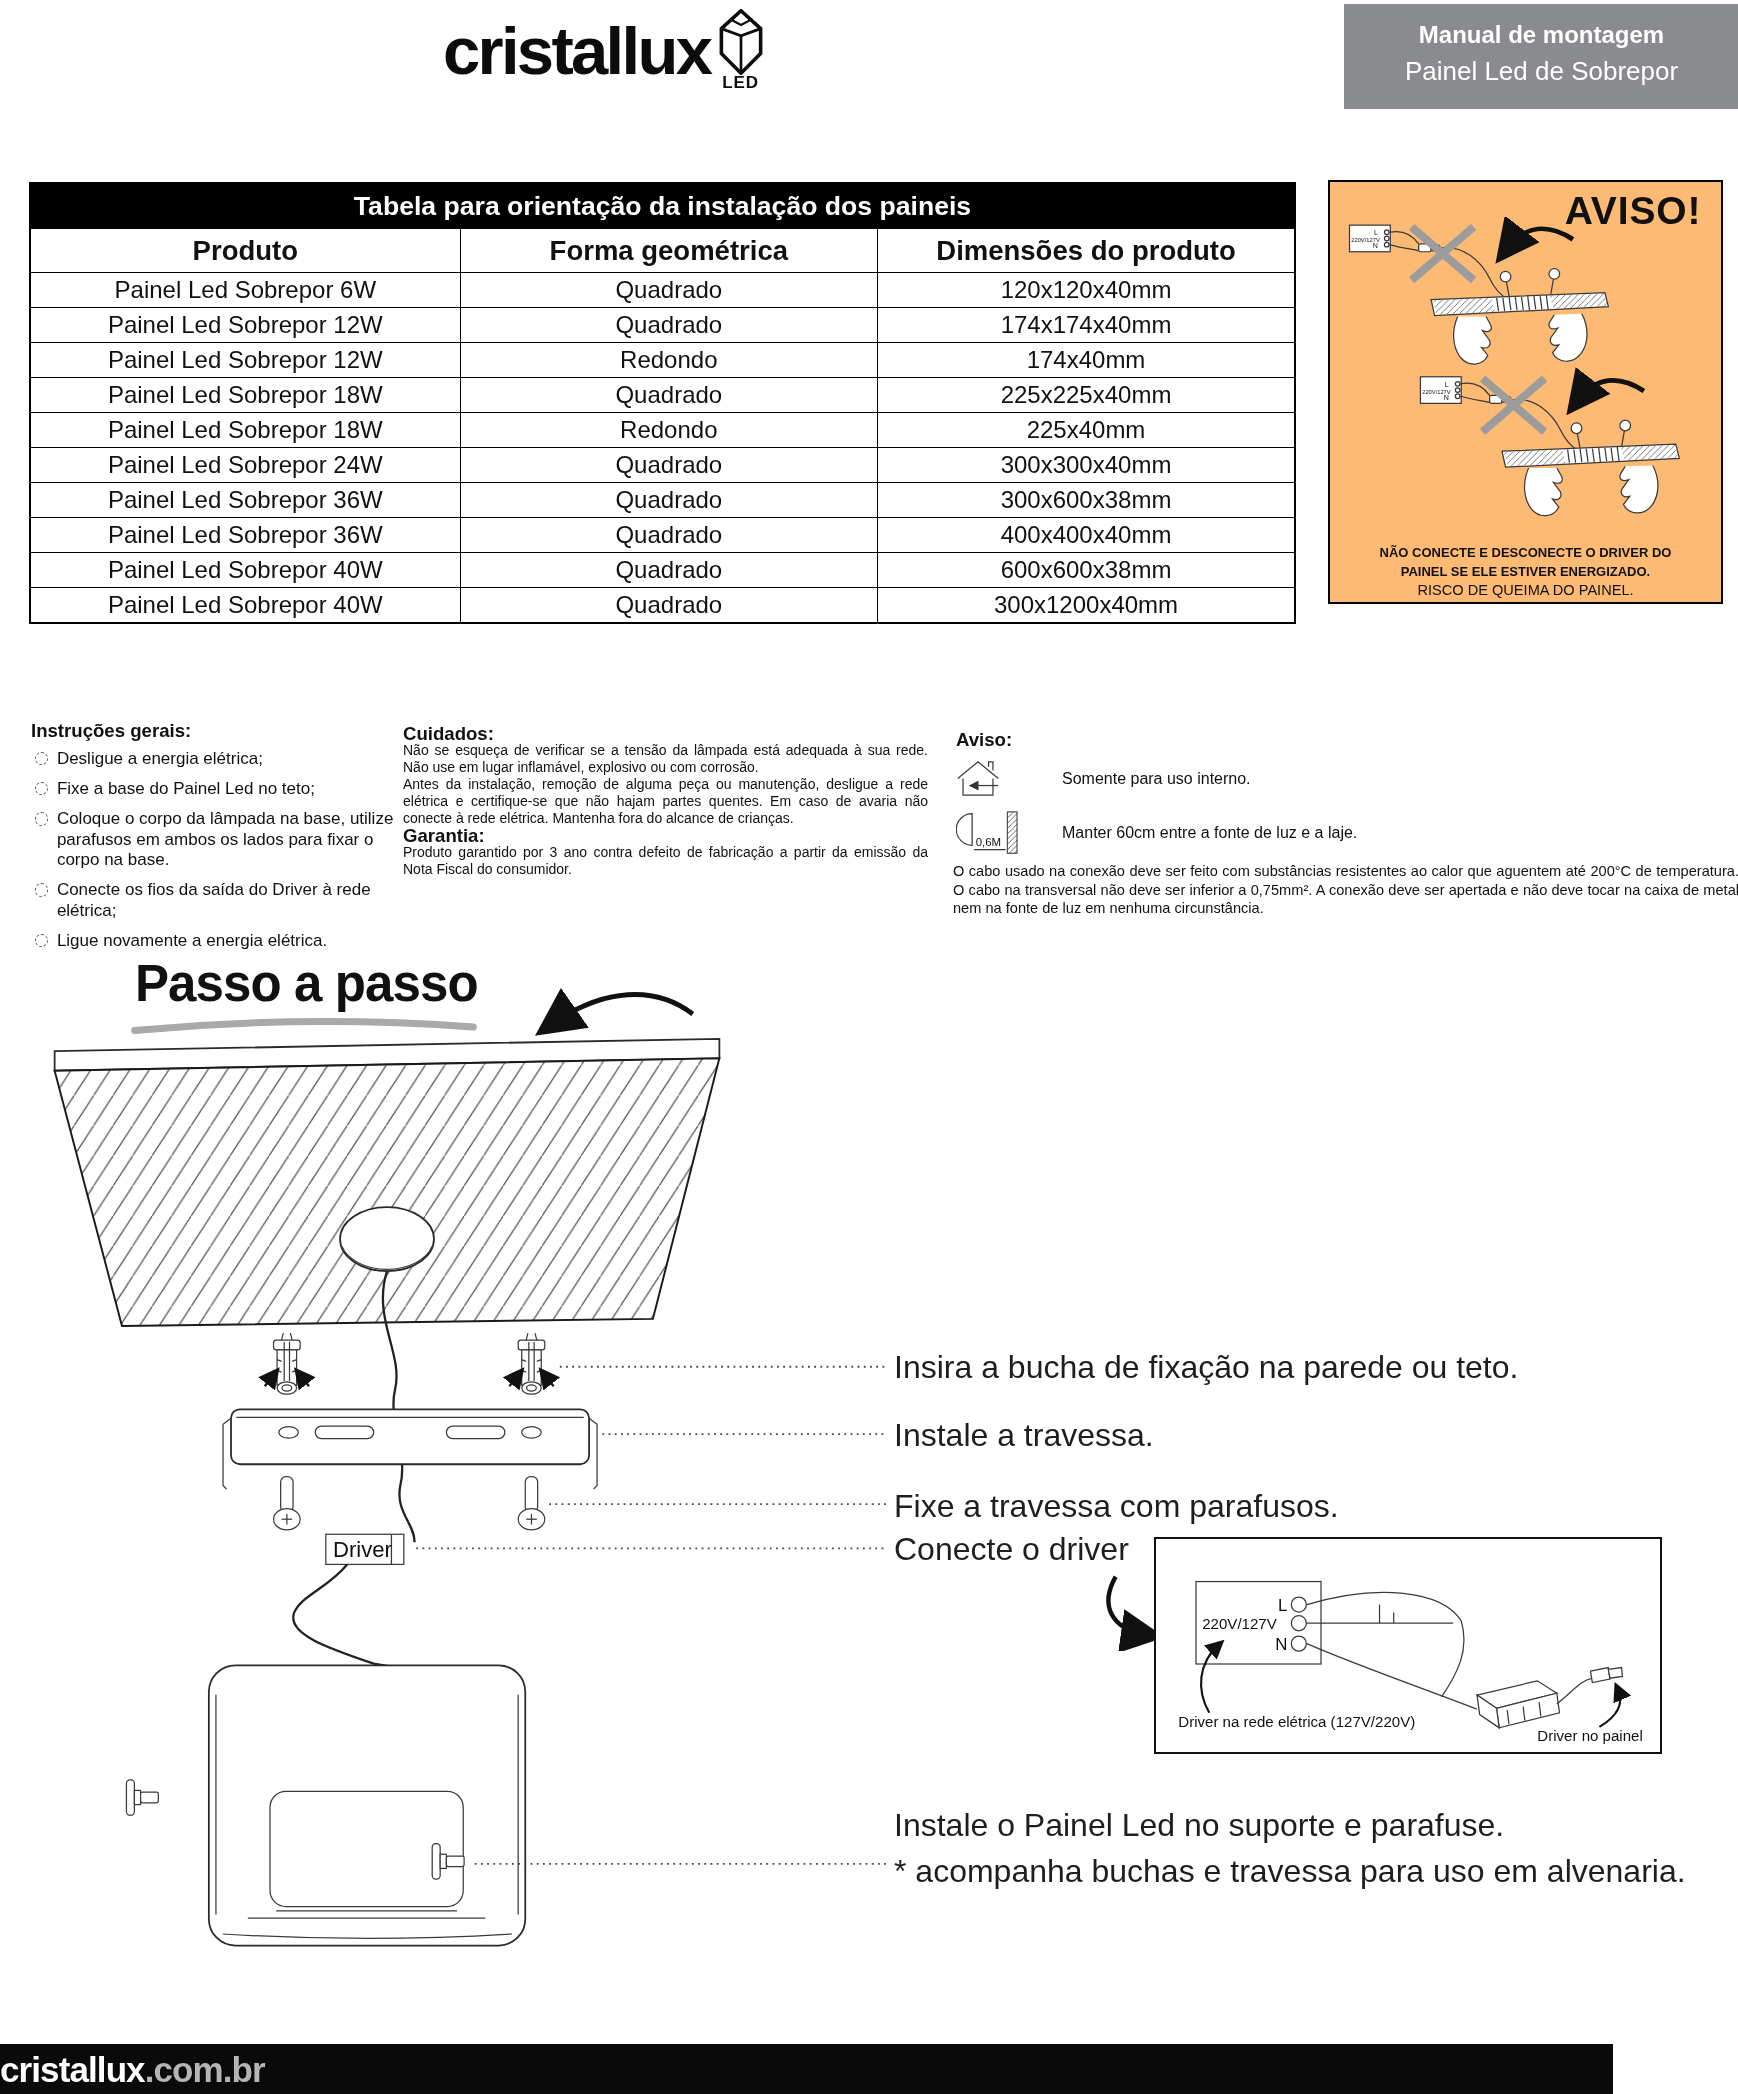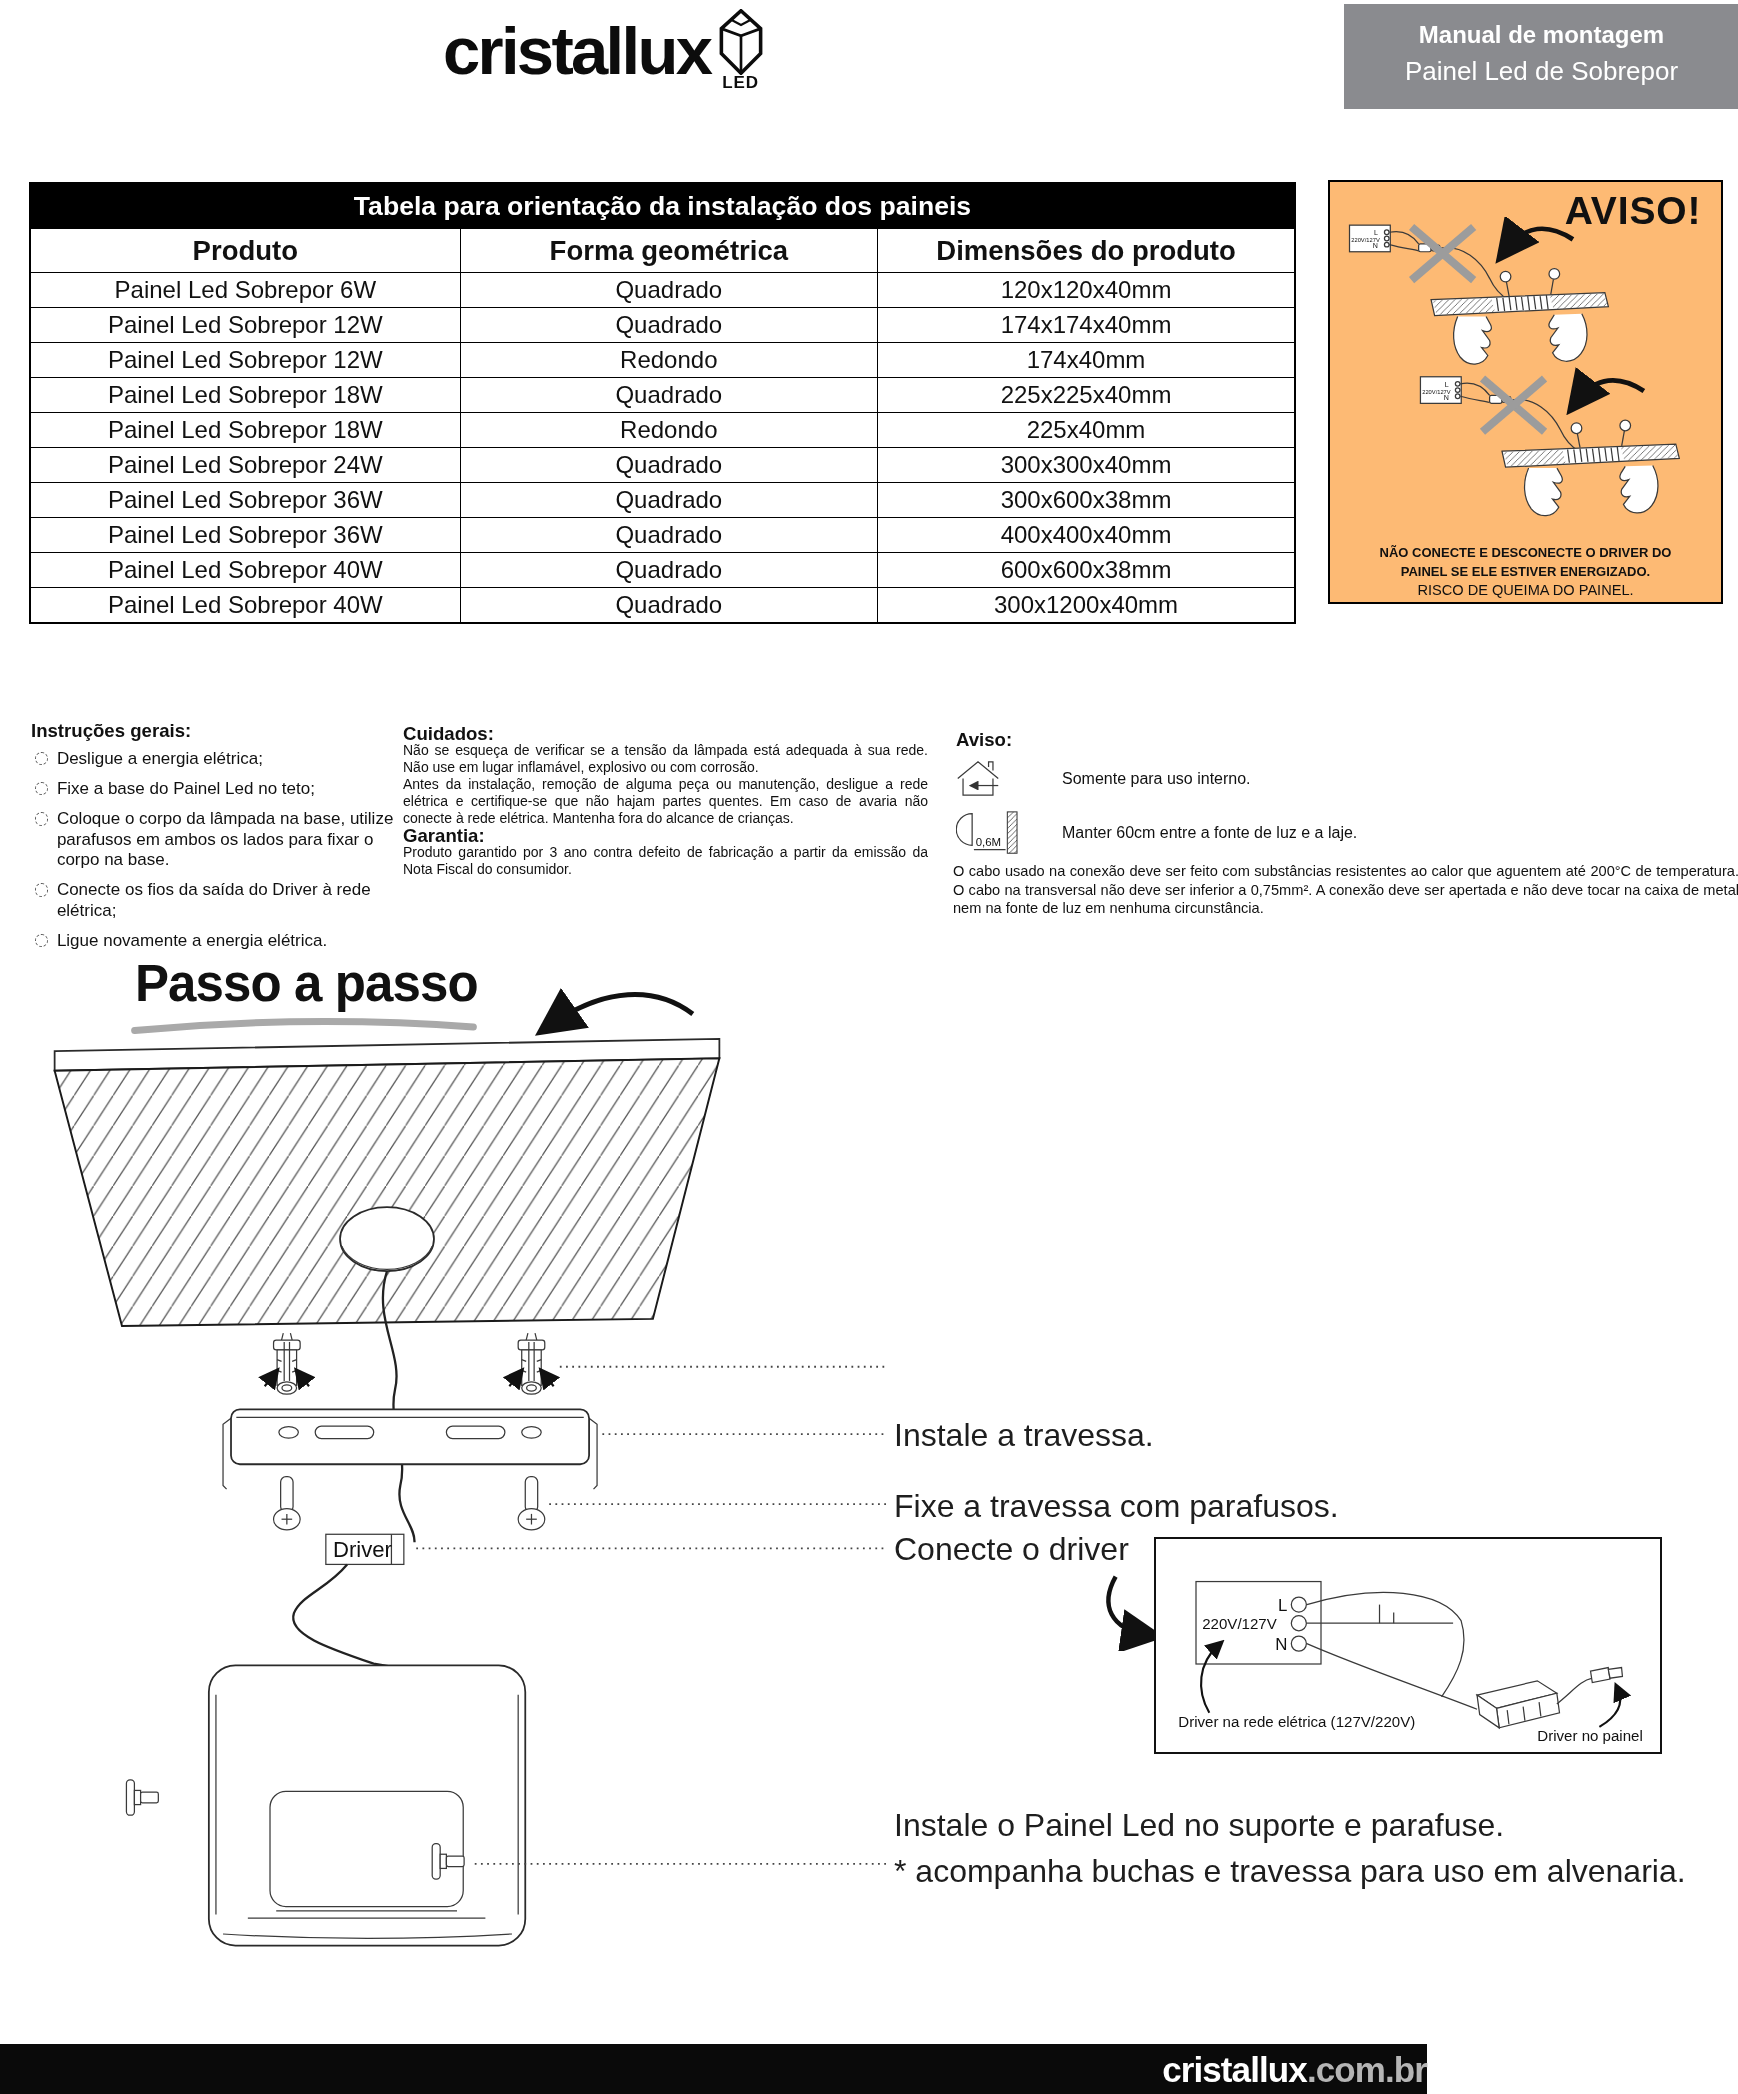--- a/index.html
+++ b/index.html
@@ -59,22 +59,22 @@
   .wire{fill:none;stroke:#222;stroke-width:2.6;}
   .leader{stroke:#444;stroke-width:2;stroke-dasharray:2 5;}
   .xmark{stroke:var(--x_mark,#9c9c9c);stroke-width:9;}
   .arrow{fill:none;stroke:#111;stroke-width:5.5;}
   .arrow2{fill:none;stroke:#111;stroke-width:2.4;}
   .svgtxt{font-family:"Liberation Sans",sans-serif;fill:#111;}
 
   .driver-box{left:1154px;top:1537px;width:504px;height:213px;border:2.2px solid #111;background:#fff;}
 
   
-  .footer{left:0;top:2044px;width:1427px;height:51px;background:var(--footer_bg,#0a0a0a);
-          text-align:right;line-height:51px;}
+  .footer{left:0;top:2044px;width:1613px;height:51px;background:var(--footer_bg,#0a0a0a);
+          text-align:left;line-height:51px;}
   .f-brand{color:#fff;font-size:35px;font-weight:bold;letter-spacing:-0.9px;}
   .f-domain{color:var(--footer_domain,#b5b5b5);font-size:35px;font-weight:bold;letter-spacing:-0.9px;}
 </style>
 </head>
 <body>
 
 <div class="page">
 
   <div class="abs logo">
     <span class="logo-text">cristallux</span>
@@ -376,20 +376,21 @@
       <path d="M272,1056 H476" class="ln1"></path>
       <path d="M240,1064 H508" class="ln1"></path>
       <path d="M212,1082 Q375,1092 538,1082" class="ln1"></path>
     </g>
 
     <use href="#sidescrew" x="103" y="928"></use>
     <use href="#sidescrew" x="448" y="1000" transform=""></use>
     <line x1="496" y1="1003" x2="962" y2="1003" class="leader"></line>
   </svg>
 
+  <div class="abs step" style="top:1349px;">Insira a bucha de fixação na parede ou teto.</div>
   <div class="abs step" style="top:1417px;">Instale a travessa.</div>
   <div class="abs step" style="top:1488px;">Fixe a travessa com parafusos.</div>
   <div class="abs step" style="top:1531px;">Conecte o driver</div>
   <div class="abs step" style="top:1807px;">Instale o Painel Led no suporte e parafuse.</div>
   <div class="abs step" style="top:1853px;">* acompanha buchas e travessa para uso em alvenaria.</div>
 
   <svg class="abs" style="left:1098px;top:1571px;" width="75" height="80" viewBox="0 0 85 90">
     <defs>
       <marker id="ah2" markerWidth="10" markerHeight="10" refX="6" refY="5" orient="auto">
         <polygon points="0,0 10,5 0,10" fill="#111"></polygon>

